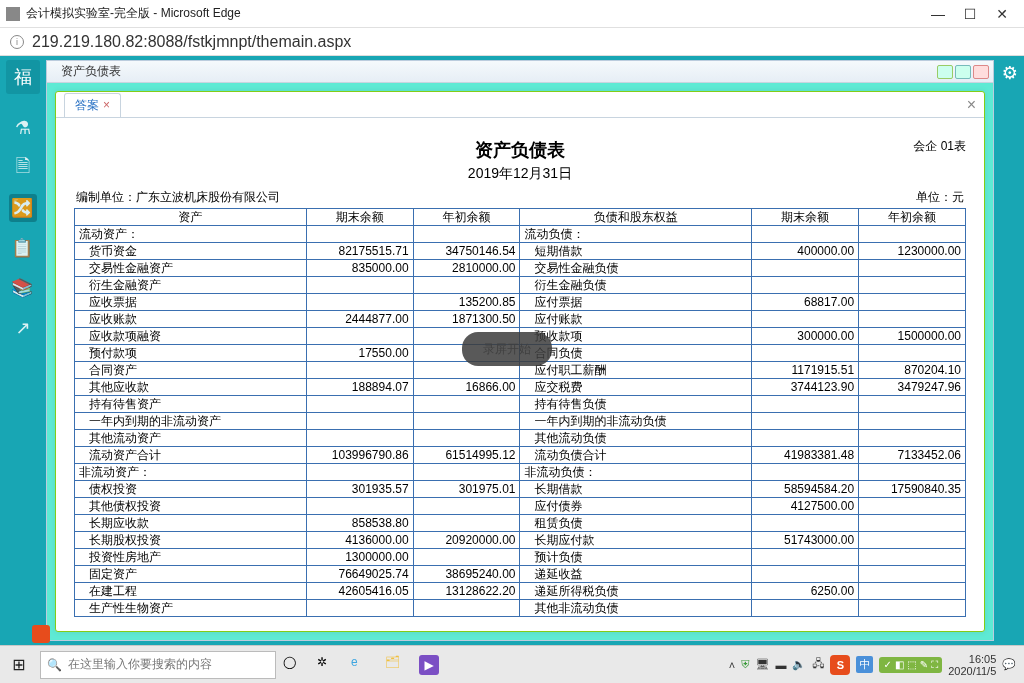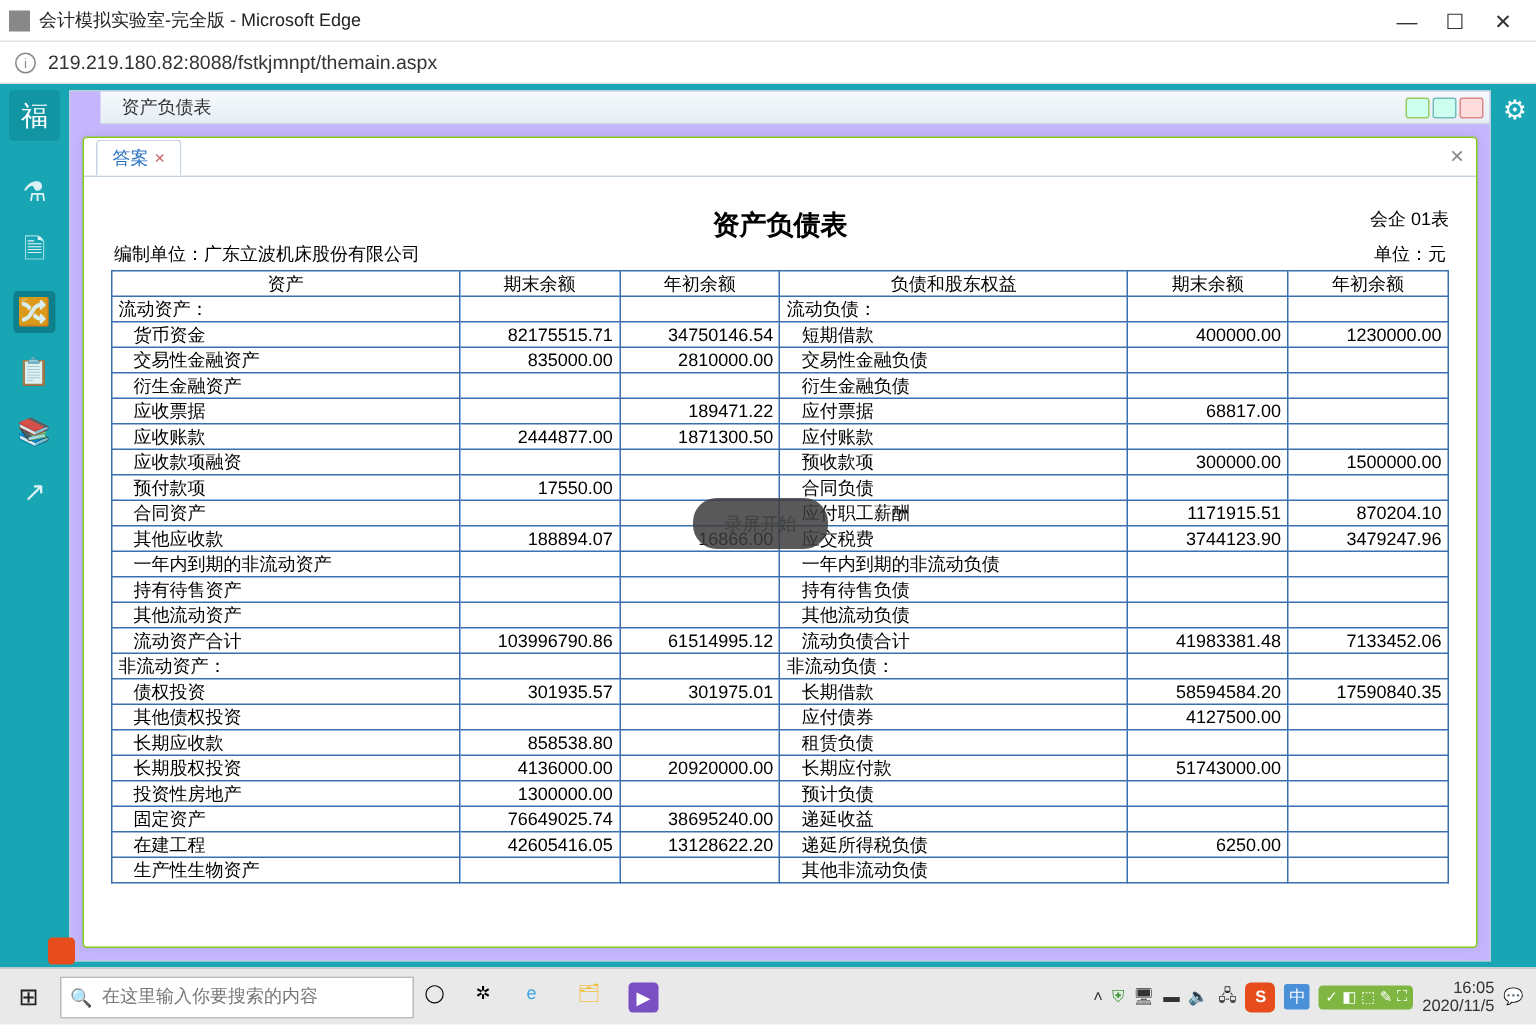--- a/index.html
+++ b/index.html
@@ -5,32 +5,32 @@
 * { margin: 0; padding: 0; box-sizing: border-box; }
 body { font-family: "Microsoft YaHei", Arial, sans-serif; font-size: 12px; background: #fff; height: 683px; overflow: hidden; }
 
 
 .browser-titlebar { height: 28px; background: #fff; border-bottom: 1px solid #e0e0e0; display: flex; align-items: center; padding: 0 6px; }
 .browser-titlebar .icon { width: 14px; height: 14px; margin-right: 6px; background: #888; }
 .browser-titlebar .title { flex: 1; color: #222; font-size: 12px; }
 .browser-titlebar .wbtn { width: 32px; height: 20px; display: flex; align-items: center; justify-content: center; color: #333; font-size: 14px; }
 .address-row { height: 28px; display: flex; align-items: center; padding: 4px 10px; border-bottom: 1px solid #ddd; }
 .addr-icon { width: 14px; height: 14px; border-radius: 50%; border: 1px solid #888; margin-right: 8px; display:flex;align-items:center;justify-content:center;font-size:9px;color:#888;}
-.address { flex: 1; color: #333; font-size: 13px; }
+.address { flex: 1; color: #333; font-size: 16px; }
 
 
 .app-frame { position: absolute; top: 56px; left: 0; right: 0; bottom: 38px; background: #18a6b4; }
 .app-left { position: absolute; left: 0; top: 0; width: 46px; height: 100%; background: #18a6b4; display: flex; flex-direction: column; align-items: center; padding-top: 4px; }
 .app-left .logo { width: 34px; height: 34px; background: #1295a3; color: #fff; display: flex; align-items: center; justify-content: center; font-size: 18px; border-radius: 3px; margin-bottom: 14px;}
 .app-left .sicon { width: 28px; height: 28px; margin: 6px 0; opacity: .85; display:flex;align-items:center;justify-content:center; color:#fff; font-size:18px;}
 .app-left .sicon.active { background:#0d7a86; border-radius:3px;}
 .app-right-gear { position: absolute; right: 6px; top: 6px; color: #fff; font-size: 18px; }
 
 
-.panel { position: absolute; left: 46px; top: 4px; right: 30px; bottom: 4px; background: #c4b5fd; border: 1px solid #bcd; padding-left: 20px; }
+.panel { position: absolute; left: 46px; top: 4px; right: 30px; bottom: 4px; background: #5eead4; border: 1px solid #bcd; }
 .panel-tabbar { height: 22px; background: linear-gradient(#f5f9fc,#e6eef5); border-bottom: 1px solid #c8d4df; display: flex; align-items: center; padding-left: 6px;}
 .panel-tab { font-size: 12px; color: #333; padding: 2px 8px; }
 .panel-ctrl { margin-left: auto; display:flex; gap:2px; padding-right:4px;}
 .pc { width:16px;height:14px;border:1px solid #9c6;background:#cfe;border-radius:2px;}
 .pc.b{border-color:#7bb;}
 .pc.c{border-color:#d88;background:#fdd;}
 
 
 .dialog { position: absolute; left: 8px; top: 30px; right: 8px; bottom: 8px; background: #fff; border: 1px solid #84cc16; border-radius: 3px; box-shadow: 0 0 6px rgba(0,0,0,.08);}
 .dlg-tabs { height: 26px; border-bottom: 1px solid #c8d4df; display: flex; align-items: flex-end; padding-left: 8px; position:relative;}
@@ -112,20 +112,21 @@
       <div class="dlg-tabs">
         <div class="dlg-tab">
           <span>答案</span><span class="x">×</span>
         </div>
         <div class="dlg-close">×</div>
       </div>
 
       <div class="report-wrap">
         <div class="r-title">资产负债表</div>
         <div class="r-topright">会企 01表</div>
+        <div class="r-date">2019年12月31日</div>
         <div class="r-unitrow">
           <span><span>编制单位：</span><span>广东立波机床股份有限公司</span></span>
           <span>单位：元</span>
         </div>
 
         <table class="bsheet">
           <colgroup>
             <col class="c-lbl">
               <col class="c-num">
               <col class="c-num">
@@ -172,21 +173,21 @@
                 <td class="lbl ind">衍生金融资产</td>
                 <td class="num"></td>
                 <td class="num"></td>
                 <td class="lbl ind">衍生金融负债</td>
                 <td class="num"></td>
                 <td class="num"></td>
               </tr>
               <tr>
                 <td class="lbl ind">应收票据</td>
                 <td class="num"></td>
-                <td class="num">189471.22</td>
+                <td class="num">135200.85</td>
                 <td class="lbl ind">应付票据</td>
                 <td class="num">68817.00</td>
                 <td class="num"></td>
               </tr>
               <tr>
                 <td class="lbl ind">应收账款</td>
                 <td class="num">2444877.00</td>
                 <td class="num">1871300.50</td>
                 <td class="lbl ind">应付账款</td>
                 <td class="num"></td>
@@ -218,32 +219,32 @@
               </tr>
               <tr>
                 <td class="lbl ind">其他应收款</td>
                 <td class="num">188894.07</td>
                 <td class="num">16866.00</td>
                 <td class="lbl ind">应交税费</td>
                 <td class="num">3744123.90</td>
                 <td class="num">3479247.96</td>
               </tr>
               <tr>
+                <td class="lbl ind">持有待售资产</td>
+                <td class="num"></td>
+                <td class="num"></td>
+                <td class="lbl ind">持有待售负债</td>
+                <td class="num"></td>
+                <td class="num"></td>
+              </tr>
+              <tr>
                 <td class="lbl ind">一年内到期的非流动资产</td>
                 <td class="num"></td>
                 <td class="num"></td>
                 <td class="lbl ind">一年内到期的非流动负债</td>
-                <td class="num"></td>
-                <td class="num"></td>
-              </tr>
-              <tr>
-                <td class="lbl ind">持有待售资产</td>
-                <td class="num"></td>
-                <td class="num"></td>
-                <td class="lbl ind">持有待售负债</td>
                 <td class="num"></td>
                 <td class="num"></td>
               </tr>
               <tr>
                 <td class="lbl ind">其他流动资产</td>
                 <td class="num"></td>
                 <td class="num"></td>
                 <td class="lbl ind">其他流动负债</td>
                 <td class="num"></td>
                 <td class="num"></td>

